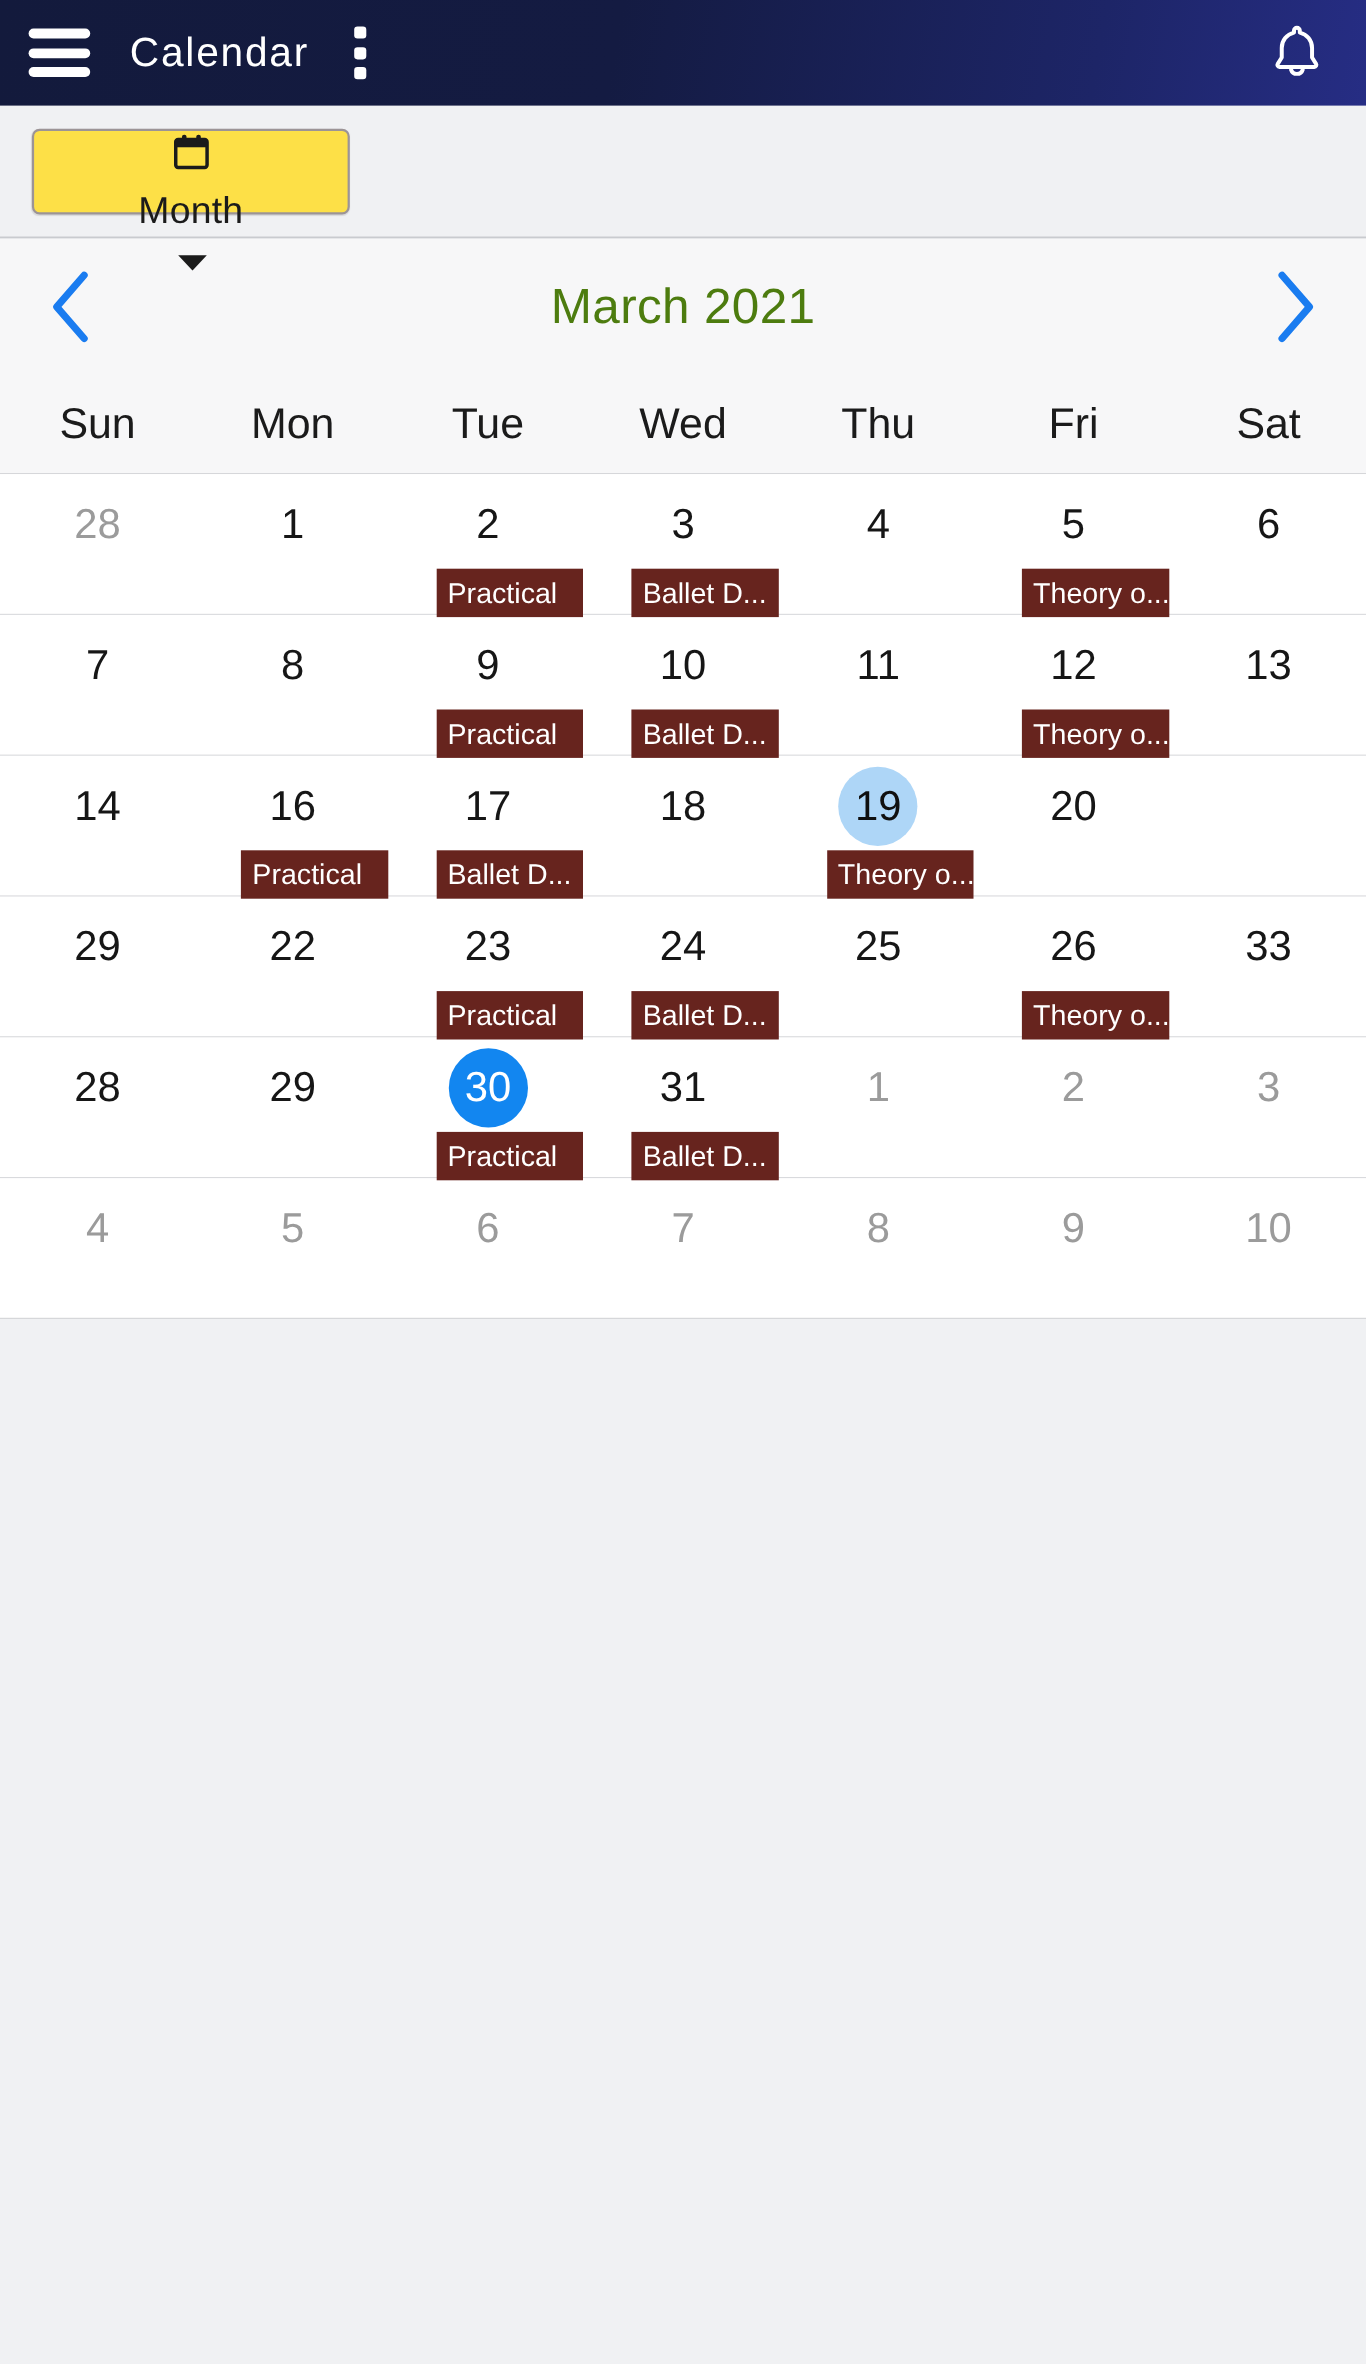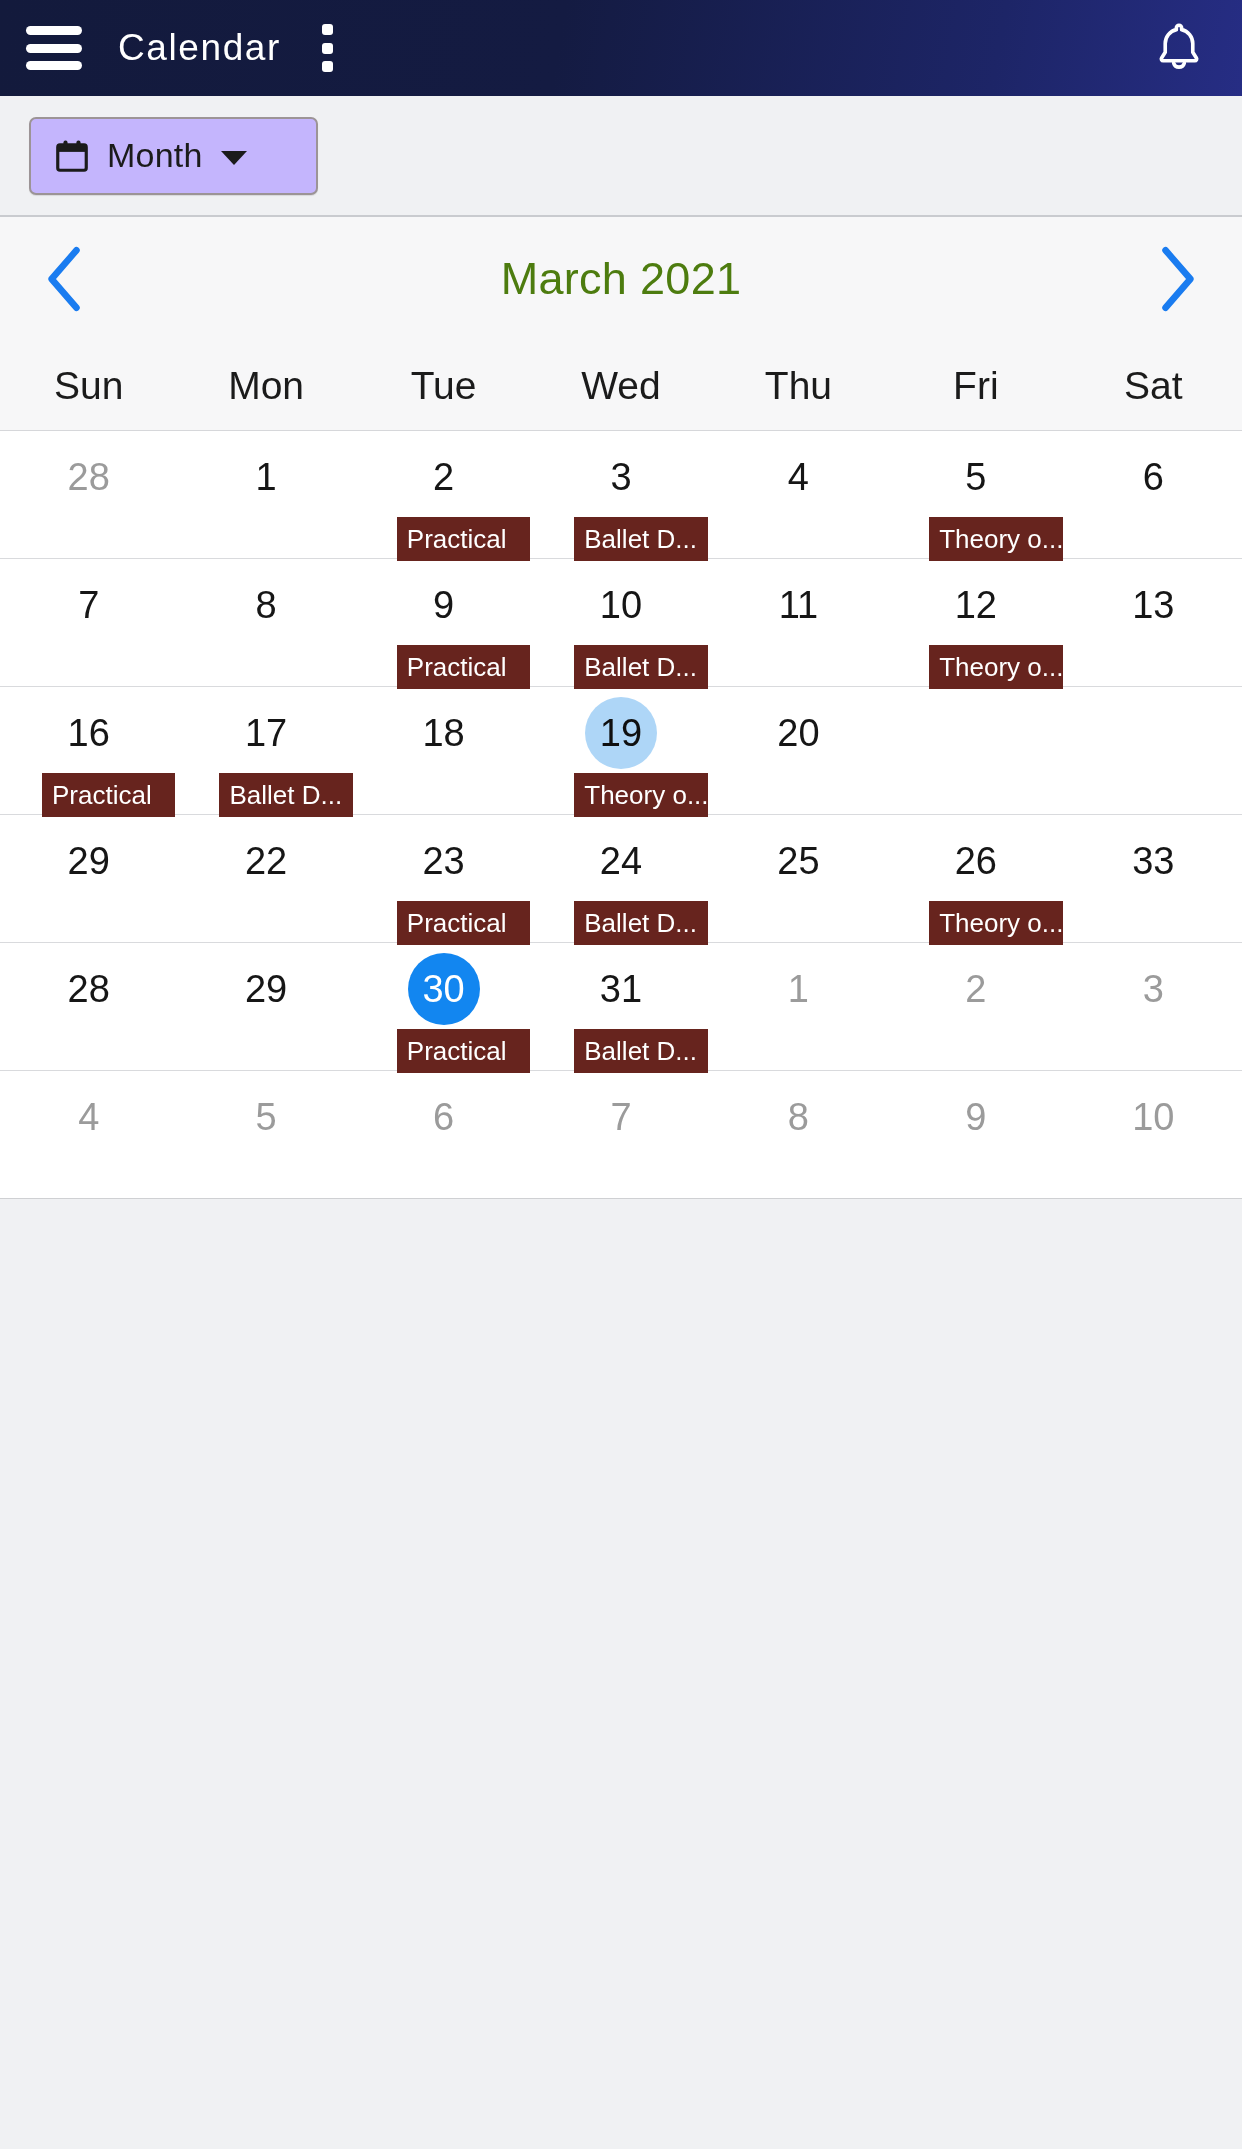--- a/index.html
+++ b/index.html
@@ -56,29 +56,30 @@
     height: 121px;
     background: #f0f1f3;
     display: flex;
     align-items: center;
     padding-left: 29px;
     border-bottom: 2px solid #c9cbcf;
   }
   .month-btn {
     height: 78px;
     min-width: 289px;
-    background: #c4b5fd;
+    background: #fde047;
     border: 2px solid #9c9496;
     border-radius: 7px;
     display: flex;
     align-items: center;
     padding: 0 22px;
     gap: 16px;
     cursor: pointer;
     box-shadow: 0 1px 1px rgba(0,0,0,.10);
+    flex-direction: column;
   }
   .month-btn .cal-ico { width: 38px; height: 38px; flex: 0 0 auto; }
   .month-btn .lbl {
     font-size: 34px;
     color: #1b1b1b;
     font-weight: 400;
     letter-spacing: .2px;
   }
   .caret {
     width: 0; height: 0;
@@ -270,20 +271,23 @@
         <div class="daycell">
           <div class="daynum">12</div>
           <div class="chip">Theory o...</div>
         </div>
         <div class="daycell">
           <div class="daynum">13</div>
         </div>
       </div>
       <div class="week">
         <div class="daycell">
+          <div class="daynum">14</div>
+        </div>
+        <div class="daycell">
           <div class="daynum">16</div>
           <div class="chip">Practical</div>
         </div>
         <div class="daycell">
           <div class="daynum">17</div>
           <div class="chip">Ballet D...</div>
         </div>
         <div class="daycell">
           <div class="daynum">18</div>
         </div>

